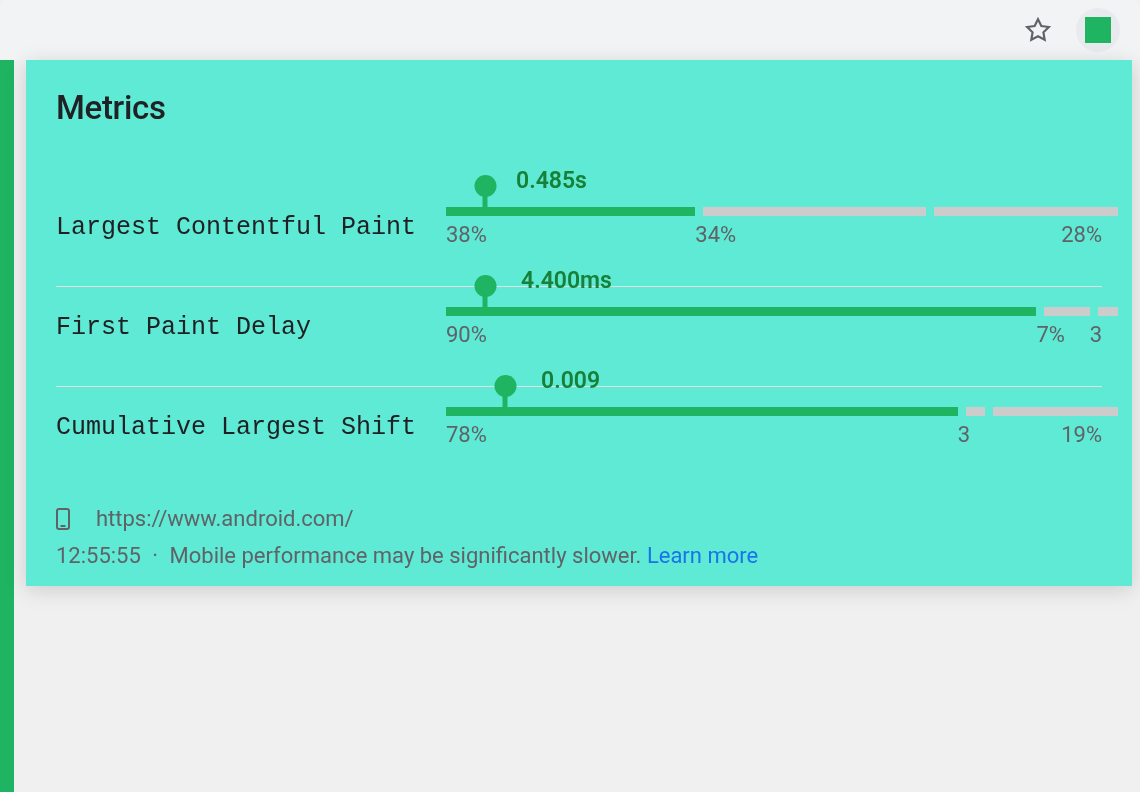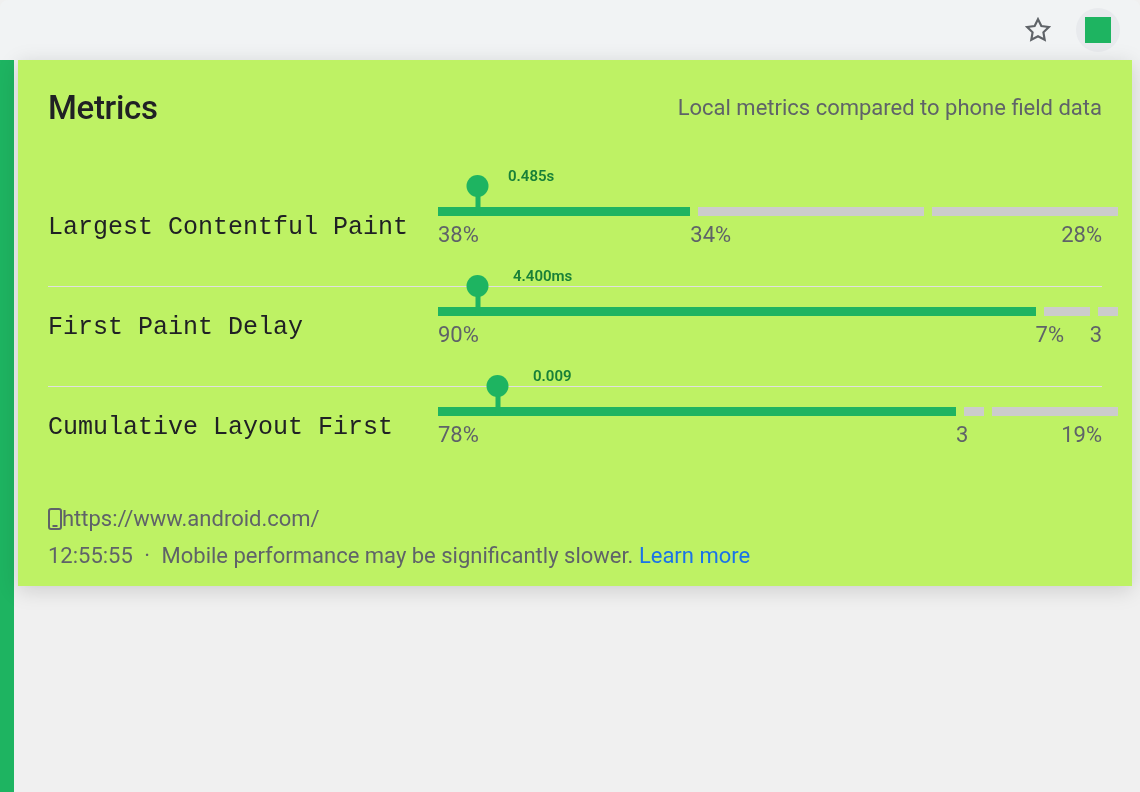--- a/index.html
+++ b/index.html
@@ -49,23 +49,23 @@
     
     .ext-badge-inner {
       width: 26px;
       height: 26px;
       background: #1eb461;
     }
     
     .panel {
       position: absolute;
       top: 60px;
-      left: 18px;
+      left: 26px;
       right: 8px;
-      background: #bef264;
+      background: #5eead4;
       box-shadow: 0 4px 20px rgba(0,0,0,0.15);
       padding: 28px 30px 18px 30px;
     }
     
     .panel-header {
       display: flex;
       justify-content: space-between;
       align-items: center;
       margin-bottom: 60px;
     }
@@ -102,21 +102,21 @@
     }
     
     .metric-bar {
       flex: 1;
       position: relative;
     }
     
     .value-label {
       position: absolute;
       top: -40px;
-      font-size: 15px;
+      font-size: 23px;
       font-weight: 600;
       color: #188038;
     }
     
     .track {
       display: flex;
       height: 9px;
       gap: 8px;
       position: relative;
     }
@@ -171,21 +171,21 @@
       color: #5f6368;
     }
     
     .footer {
       margin-top: 20px;
     }
     
     .url-row {
       display: flex;
       align-items: center;
-      gap: 0;
+      gap: 26px;
       margin-bottom: 12px;
     }
     
     .phone-icon {
       width: 14px;
       height: 22px;
       border: 2px solid #5f6368;
       border-radius: 3px;
       position: relative;
     }
@@ -241,21 +241,20 @@
     </svg>
   </div>
   <div class="toolbar-icon-wrap ext-badge">
     <div class="ext-badge-inner"></div>
   </div>
 </div>
 
 <div class="panel">
   <div class="panel-header">
     <div class="panel-title">Metrics</div>
-    <div class="panel-subtitle">Local metrics compared to phone field data</div>
   </div>
 
   <div id="metrics-container">
       <div class="metric-row">
         <div class="metric-name">Largest Contentful Paint</div>
         <div class="metric-bar">
           <div class="value-label" style="left: 70px;">0.485s</div>
           <div class="track">
             <div class="seg good" style="flex: 0 0 38%;"></div>
             <div class="seg mid" style="flex: 0 0 34%;"></div>
@@ -280,21 +279,21 @@
             <div class="marker" style="left: 6%;"></div>
           </div>
           <div class="pct-labels">
             <span class="pct" style="left: 0%;">90%</span>
             <span class="pct" style="left: 90%;">7%</span>
             <span class="pct" style="right: 0px;">3</span>
           </div>
         </div>
       </div>
       <div class="metric-row">
-        <div class="metric-name">Cumulative Layout First</div>
+        <div class="metric-name">Cumulative Largest Shift</div>
         <div class="metric-bar">
           <div class="value-label" style="left: 95px;">0.009</div>
           <div class="track">
             <div class="seg good" style="flex: 0 0 78%;"></div>
             <div class="seg mid" style="flex: 0 0 3%;"></div>
             <div class="seg poor" style="flex: 0 0 19%;"></div>
             <div class="marker" style="left: 9%;"></div>
           </div>
           <div class="pct-labels">
             <span class="pct" style="left: 0%;">78%</span>

